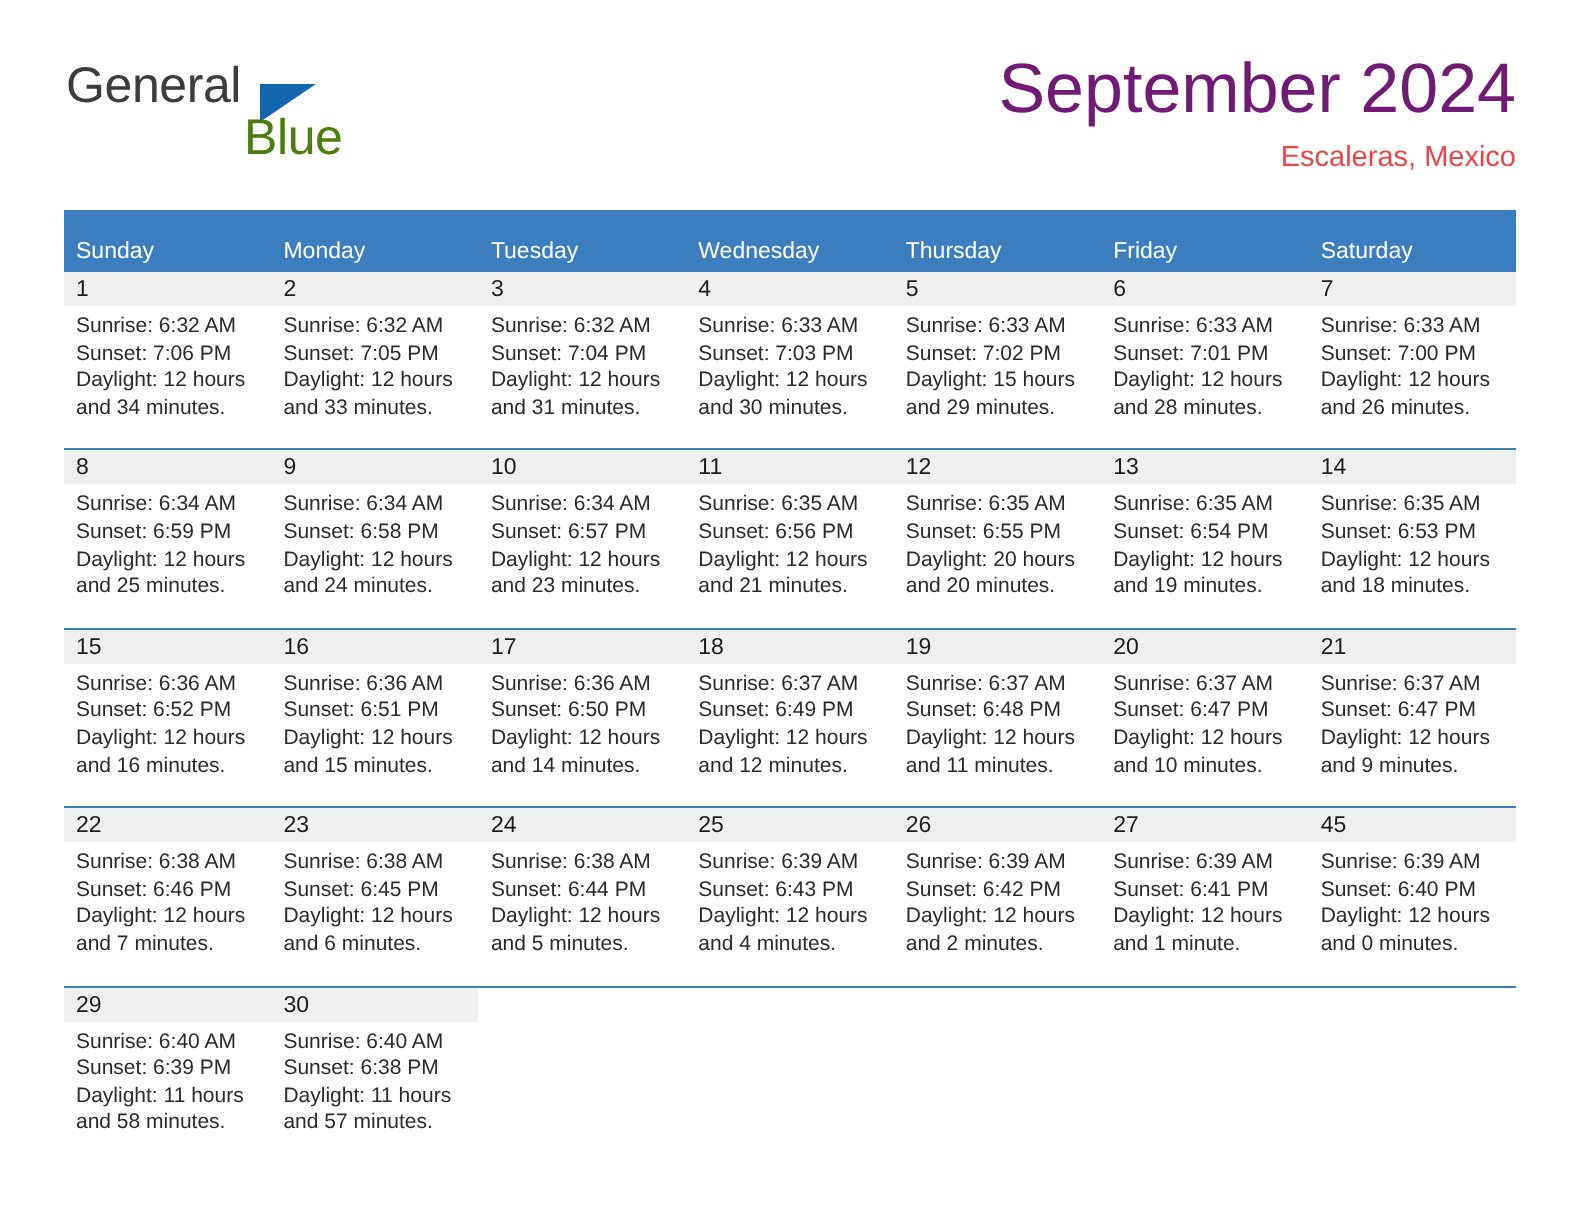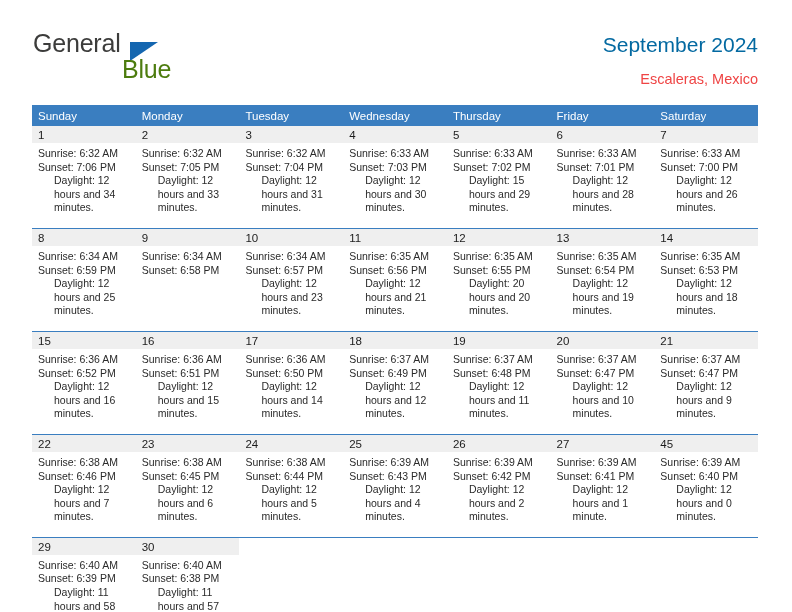--- a/index.html
+++ b/index.html
@@ -68,22 +68,22 @@
     line-height: 30px;
   }
 
   .title-block {
     position: absolute;
     right: 0;
     top: 0;
     text-align: right;
   }
   .cal-title {
-    font-size: 21px;
-    color: #0369a1;
+    font-size: 35px;
+    color: #701a75;
     line-height: 34px;
     white-space: nowrap;
     font-weight: normal;
     margin: 0;
   }
   .cal-subtitle {
     font-size: 14.5px;
     color: #ef4444;
     line-height: 22px;
     margin: 6px 0 0 0;
@@ -107,20 +107,21 @@
   .dow-cell {
     flex: 1 1 0;
     box-sizing: border-box;
     padding: 4px 0 4px 6px;
     color: #ffffff;
     font-size: 11.5px;
     line-height: 14px;
     height: 21px;
     overflow: hidden;
     white-space: nowrap;
+    margin-top: 10px;
   }
 
   .week-row {
     display: flex;
     width: 100%;
     border-top: 1.4px solid #3a7ec0;
     margin-top: 7px;
   }
   .week-row.first {
     margin-top: 0;
@@ -149,21 +150,20 @@
     padding: 4px 6px 6px 6px;
     font-size: 10.5px;
     line-height: 13.6px;
     color: #2a2a2a;
   }
   .day-body div {
     white-space: nowrap;
   }
   .day-body .daylight {
     white-space: normal;
-    margin-left: 16px;
   }
   .day-cell.empty .day-body {
     min-height: 68px;
   }
 </style>
 </head>
 <body>
 
 <div class="page">
 
@@ -260,20 +260,21 @@
           <div>Sunrise: 6:34 AM</div>
           <div>Sunset: 6:59 PM</div>
           <div class="daylight">Daylight: 12 hours and 25 minutes.</div>
         </div>
       </div>
       <div class="day-cell">
         <div class="day-num-band">9</div>
         <div class="day-body">
           <div>Sunrise: 6:34 AM</div>
           <div>Sunset: 6:58 PM</div>
+          <div class="daylight">Daylight: 12 hours and 24 minutes.</div>
         </div>
       </div>
       <div class="day-cell">
         <div class="day-num-band">10</div>
         <div class="day-body">
           <div>Sunrise: 6:34 AM</div>
           <div>Sunset: 6:57 PM</div>
           <div class="daylight">Daylight: 12 hours and 23 minutes.</div>
         </div>
       </div>

